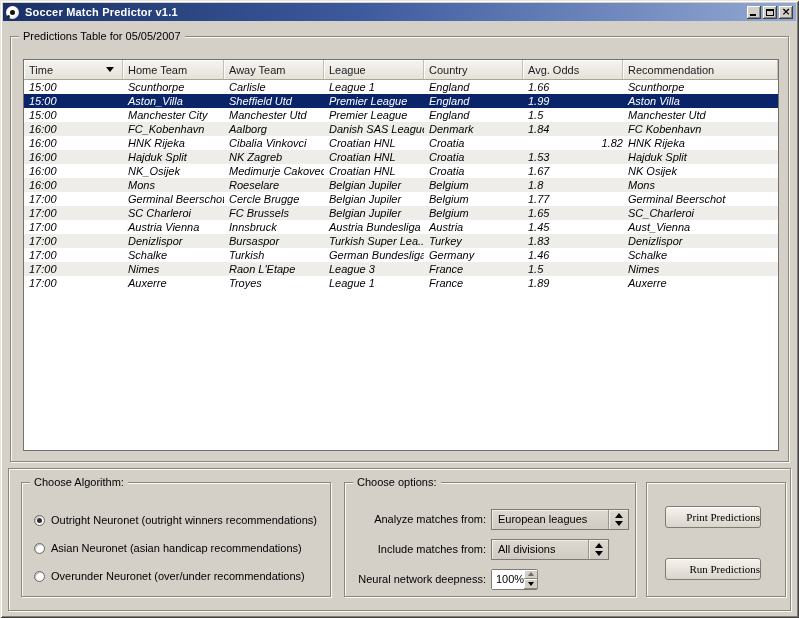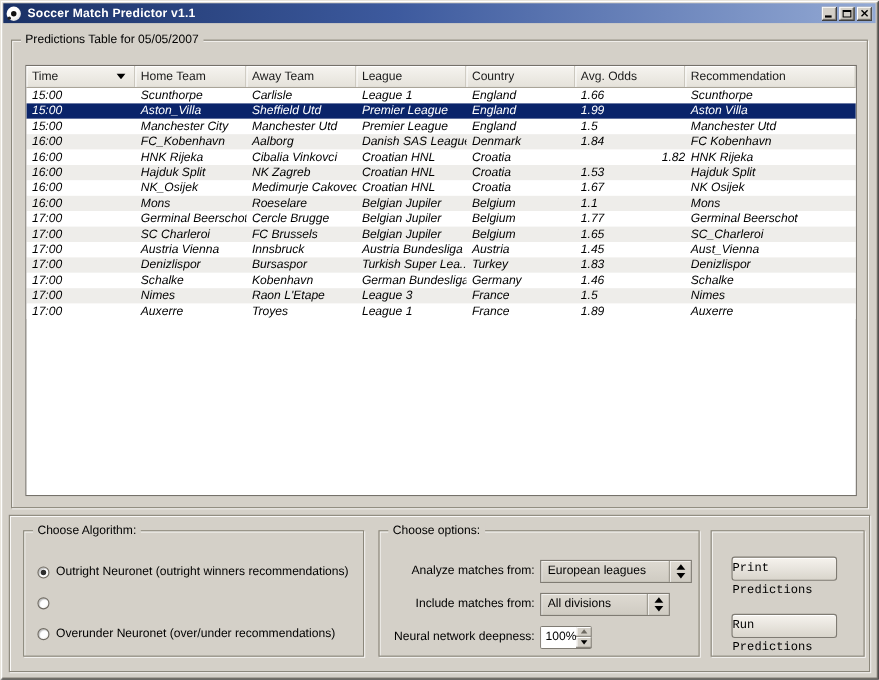--- a/index.html
+++ b/index.html
@@ -122,22 +122,22 @@
     flex:1; background:#d4d0c8; position:relative;
     box-shadow: inset -1px -1px 0 #8a867e, inset 1px 1px 0 #fff;
     display:flex; align-items:center; justify-content:center;
   }
   .spin-btn .t-up { width:0; height:0; border-left:3px solid transparent; border-right:3px solid transparent; border-bottom:4px solid #6e6a62; }
   .spin-btn .t-down { width:0; height:0; border-left:3px solid transparent; border-right:3px solid transparent; border-top:4px solid #000; }
 
   .push-btn {
     position:absolute; left:18px; width:96px; height:22px;
     background:linear-gradient(#f6f3ee,#d9d5cc); border:1px solid #7f7b73; border-radius:3px;
-    box-shadow: inset 0 1px 0 #fff; font-family:Liberation Mono, monospace;
-    font-size:11px; color:#000; text-align:left; line-height:20px; cursor:default;
+    box-shadow: inset 0 1px 0 #fff; font-family:Liberation Serif, serif;
+    font-size:11px; color:#000; text-align:right; line-height:20px; cursor:default;
   }
   .btn-print { top:23px; } .btn-run { top:75px; }
 </style>
 </head>
 <body>
 
 <div class="window">
 
   <div class="titlebar">
     <span class="app-icon"></span>
@@ -246,21 +246,21 @@
             <div class="td" style="width: 99px; flex: 0 0 99px;">Croatia</div>
             <div class="td" style="width: 100px; flex: 0 0 100px;">1.67</div>
             <div class="td" style="flex: 1 1 0%;">NK Osijek</div>
           </div>
           <div class="tr alt">
             <div class="td" style="width: 99px; flex: 0 0 99px;">16:00</div>
             <div class="td" style="width: 101px; flex: 0 0 101px;">Mons</div>
             <div class="td" style="width: 100px; flex: 0 0 100px;">Roeselare</div>
             <div class="td" style="width: 100px; flex: 0 0 100px;">Belgian Jupiler</div>
             <div class="td" style="width: 99px; flex: 0 0 99px;">Belgium</div>
-            <div class="td" style="width: 100px; flex: 0 0 100px;">1.1</div>
+            <div class="td" style="width: 100px; flex: 0 0 100px;">1.8</div>
             <div class="td" style="flex: 1 1 0%;">Mons</div>
           </div>
           <div class="tr">
             <div class="td" style="width: 99px; flex: 0 0 99px;">17:00</div>
             <div class="td" style="width: 101px; flex: 0 0 101px;">Germinal Beerschot</div>
             <div class="td" style="width: 100px; flex: 0 0 100px;">Cercle Brugge</div>
             <div class="td" style="width: 100px; flex: 0 0 100px;">Belgian Jupiler</div>
             <div class="td" style="width: 99px; flex: 0 0 99px;">Belgium</div>
             <div class="td" style="width: 100px; flex: 0 0 100px;">1.77</div>
             <div class="td" style="flex: 1 1 0%;">Germinal Beerschot</div>
@@ -288,21 +288,21 @@
             <div class="td" style="width: 101px; flex: 0 0 101px;">Denizlispor</div>
             <div class="td" style="width: 100px; flex: 0 0 100px;">Bursaspor</div>
             <div class="td" style="width: 100px; flex: 0 0 100px;">Turkish Super Lea...</div>
             <div class="td" style="width: 99px; flex: 0 0 99px;">Turkey</div>
             <div class="td" style="width: 100px; flex: 0 0 100px;">1.83</div>
             <div class="td" style="flex: 1 1 0%;">Denizlispor</div>
           </div>
           <div class="tr">
             <div class="td" style="width: 99px; flex: 0 0 99px;">17:00</div>
             <div class="td" style="width: 101px; flex: 0 0 101px;">Schalke</div>
-            <div class="td" style="width: 100px; flex: 0 0 100px;">Kobenhavn</div>
+            <div class="td" style="width: 100px; flex: 0 0 100px;">Turkish</div>
             <div class="td" style="width: 100px; flex: 0 0 100px;">German Bundesliga</div>
             <div class="td" style="width: 99px; flex: 0 0 99px;">Germany</div>
             <div class="td" style="width: 100px; flex: 0 0 100px;">1.46</div>
             <div class="td" style="flex: 1 1 0%;">Schalke</div>
           </div>
           <div class="tr alt">
             <div class="td" style="width: 99px; flex: 0 0 99px;">17:00</div>
             <div class="td" style="width: 101px; flex: 0 0 101px;">Nimes</div>
             <div class="td" style="width: 100px; flex: 0 0 100px;">Raon L'Etape</div>
             <div class="td" style="width: 100px; flex: 0 0 100px;">League 3</div>
@@ -327,20 +327,21 @@
 
     <div class="groupbox gb-algo">
       <span class="group-label">Choose Algorithm:</span>
       <div>
           <div class="radio-row" style="top: 29px;">
             <span class="radio-circle checked"></span>
             <span class="radio-label">Outright Neuronet  (outright winners recommendations)</span>
           </div>
           <div class="radio-row" style="top: 57px;">
             <span class="radio-circle"></span>
+            <span class="radio-label">Asian Neuronet  (asian handicap recommendations)</span>
           </div>
           <div class="radio-row" style="top: 85px;">
             <span class="radio-circle"></span>
             <span class="radio-label">Overunder Neuronet  (over/under recommendations)</span>
           </div>
         </div>
     </div>
 
     <div class="groupbox gb-options">
       <span class="group-label">Choose options:</span>

